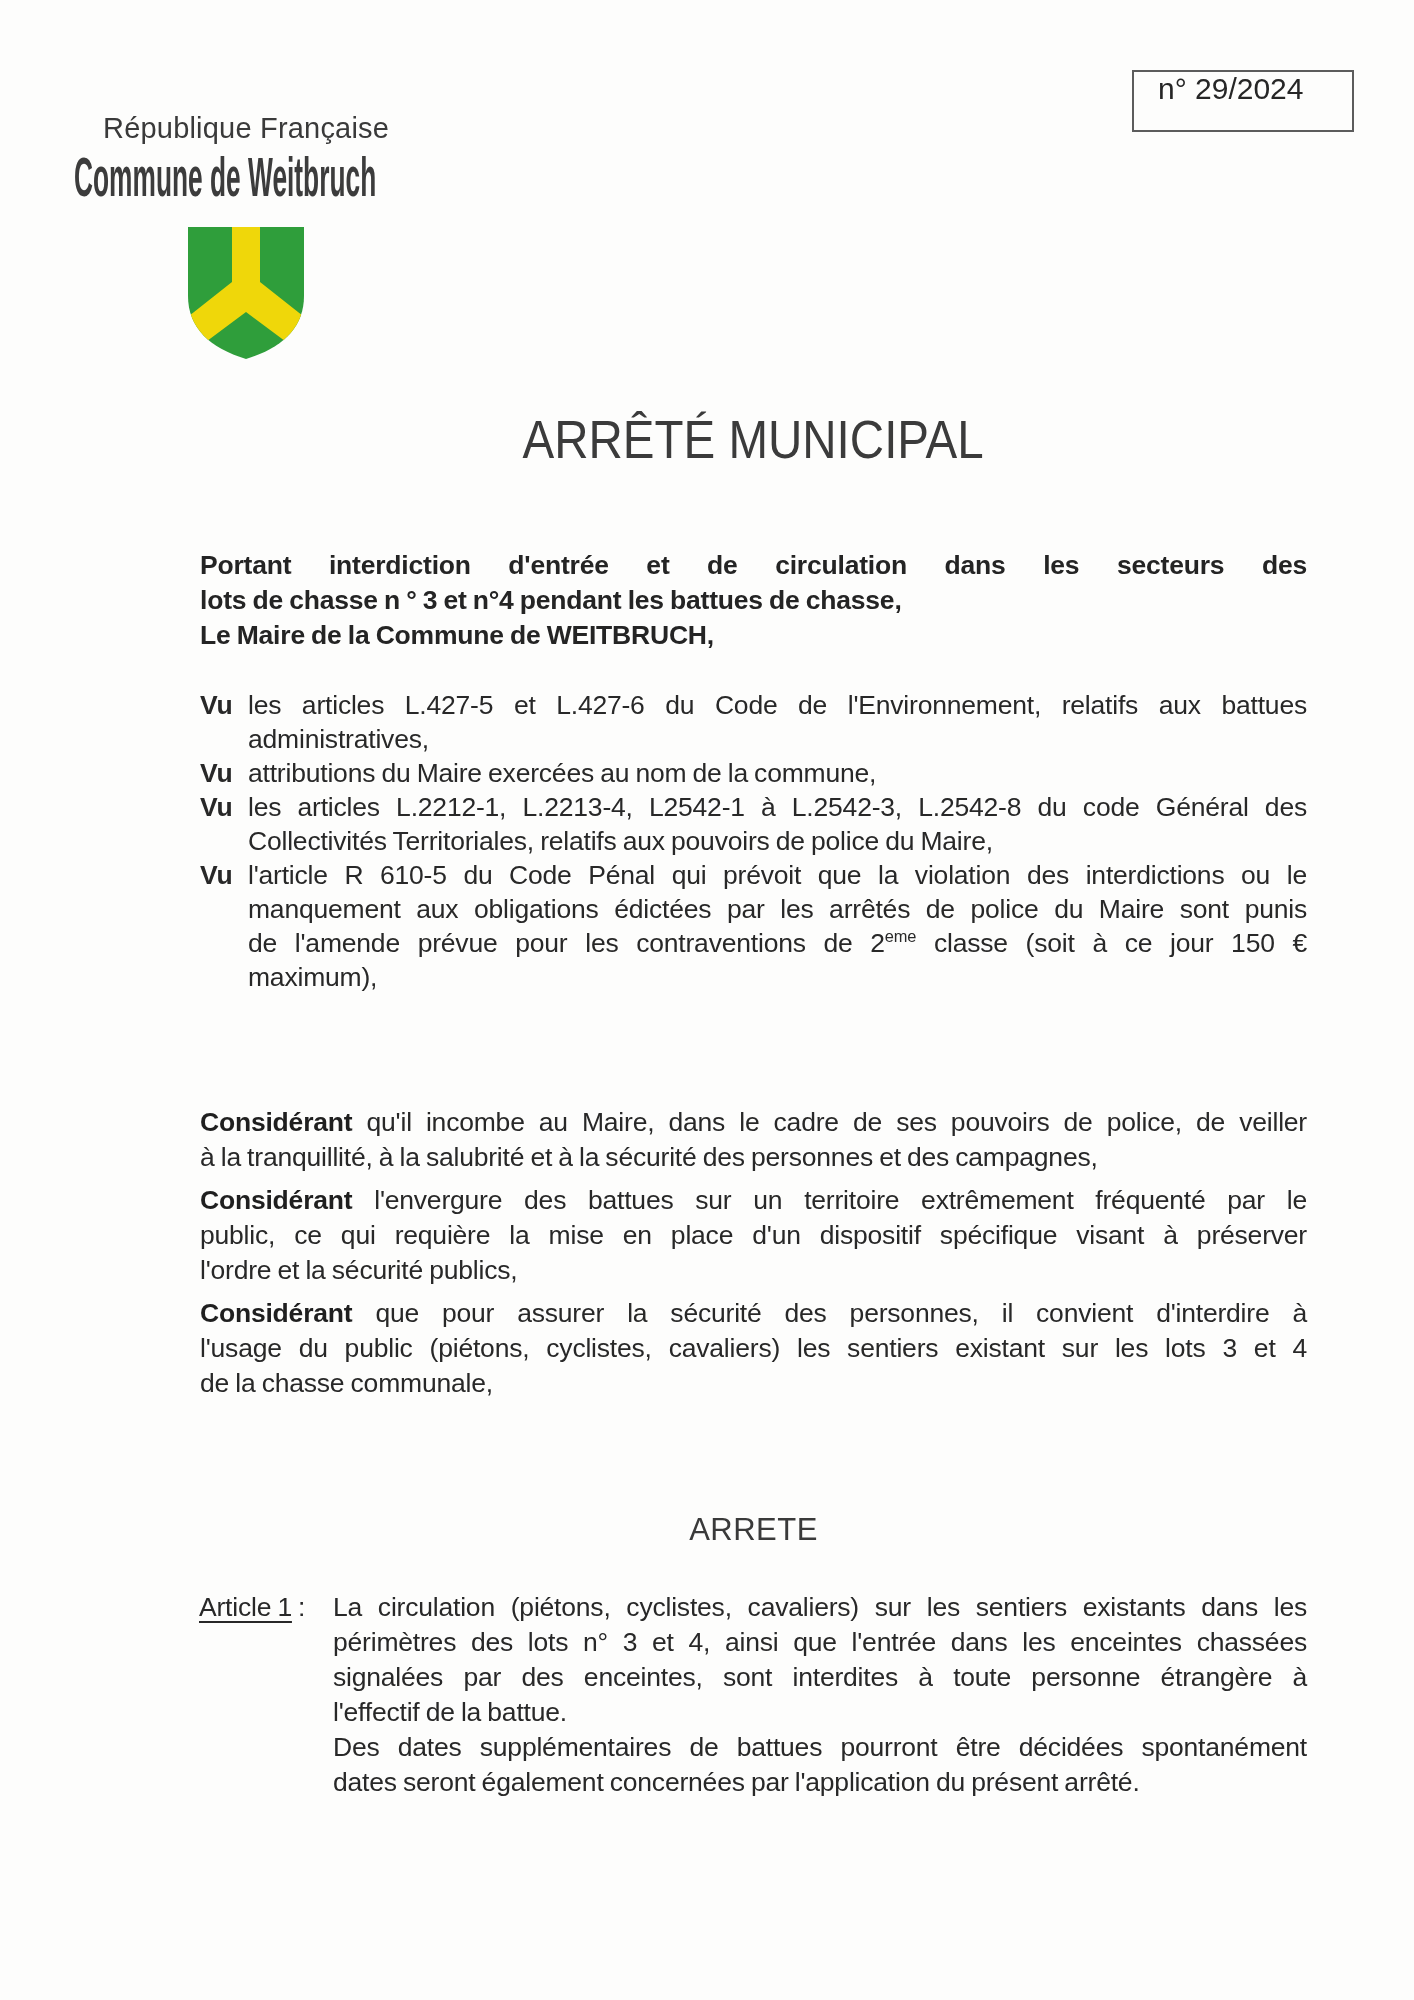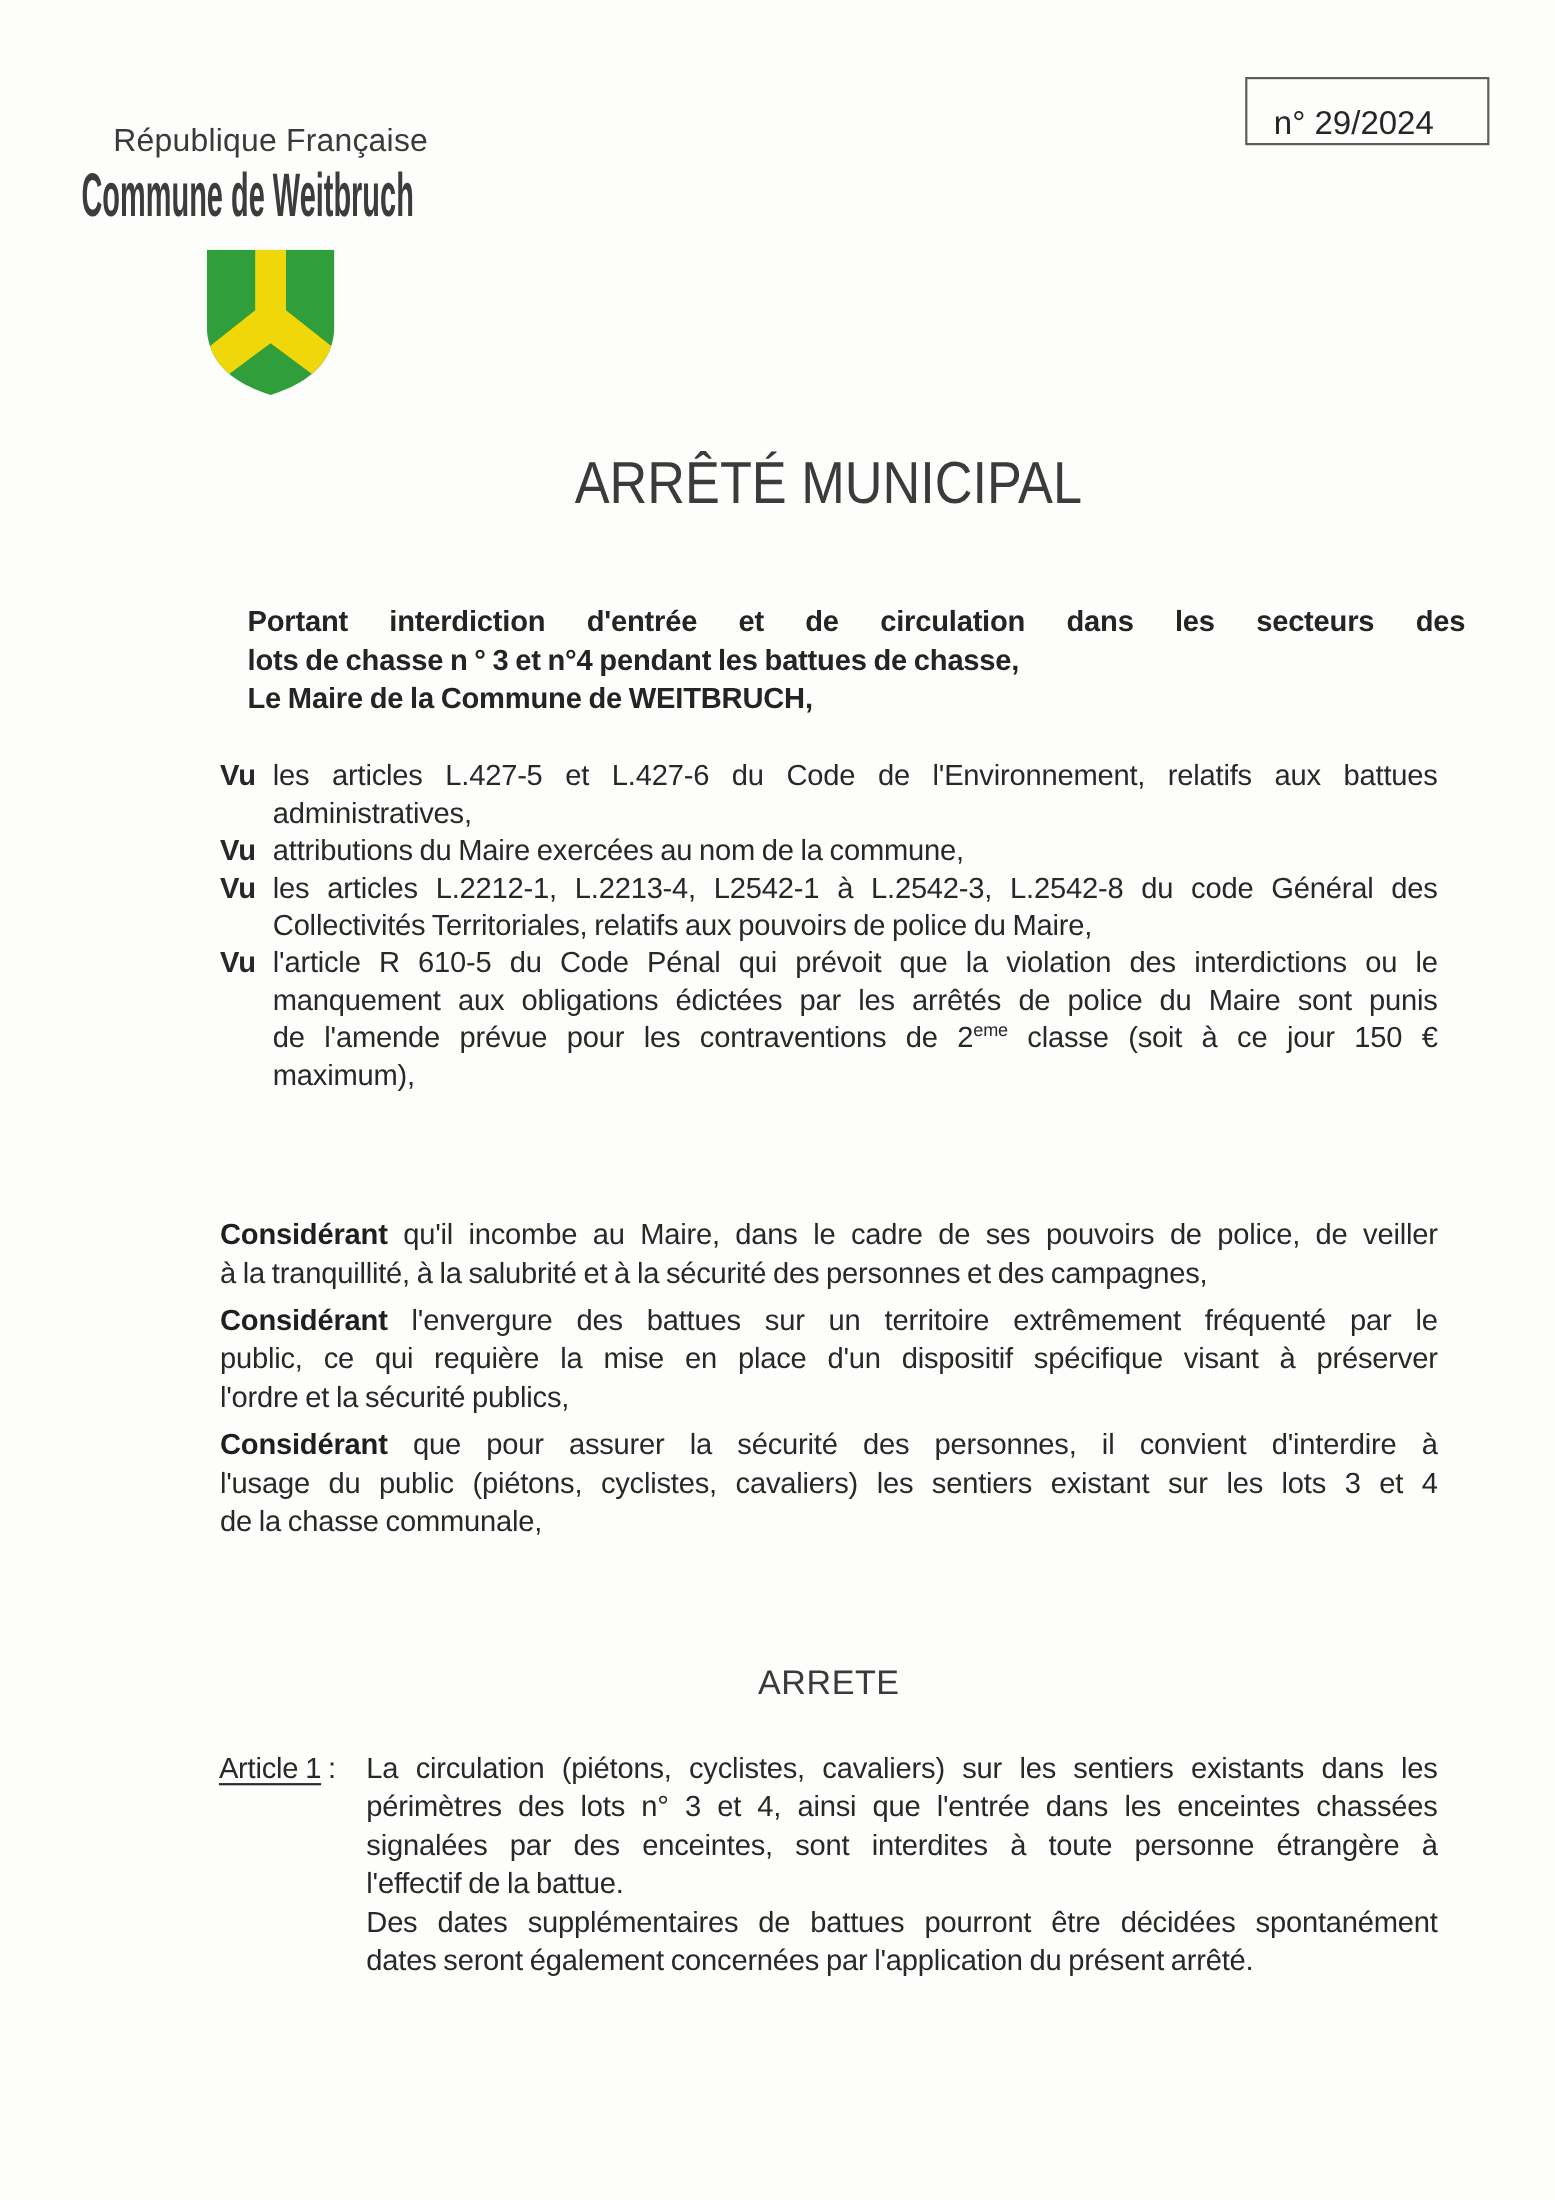--- a/index.html
+++ b/index.html
@@ -23,35 +23,35 @@
     font-size:56px;font-weight:bold;color:#3c3c3c;
     line-height:1.1;white-space:nowrap;
     transform:scale(0.47,1);transform-origin:left top;
     letter-spacing:0;
   }
   .coat{position:absolute;left:185px;top:224px;width:122px;height:137px;}
   .numbox{
     position:absolute;left:1132px;top:70px;width:222px;height:62px;
     border:2px solid #5c5c5c;box-sizing:border-box;
     font-size:30px;color:#262626;
-    display:flex;align-items:flex-end;padding-left:24px;
+    display:flex;align-items:flex-start;padding-left:24px;
   }
   
   .title{
     position:absolute;left:200px;top:410px;width:1107px;
     text-align:center;font-size:54px;color:#3b3b3b;line-height:58px;
     white-space:nowrap;
   }
   .title .squeeze{display:inline-block;transform:scale(0.88,1);transform-origin:center top;}
   
   .bodytxt{font-size:26.5px;line-height:35px;letter-spacing:-0.2px;word-spacing:-1px;color:#282828;}
   .just{text-align:justify;text-align-last:justify;}
   .subject{
     position:absolute;left:200px;top:548px;width:1107px;
-    font-weight:bold;color:#242424;margin-left:25px;
+    font-weight:bold;color:#242424;
   }
   .vu{position:absolute;left:200px;top:688px;width:1107px;}
   .vu .item{position:relative;padding-left:48px;}
   .vu .item .vlabel{position:absolute;left:0;top:0;font-weight:bold;}
   .vu .line{line-height:34px;}
   .cons{position:absolute;left:200px;top:1105px;width:1107px;}
   .cons .para{margin:0 0 8px 0;}
   .cons b{font-weight:bold;color:#1f1f1f;}
   sup{font-size:0.62em;vertical-align:super;line-height:0;}
   

